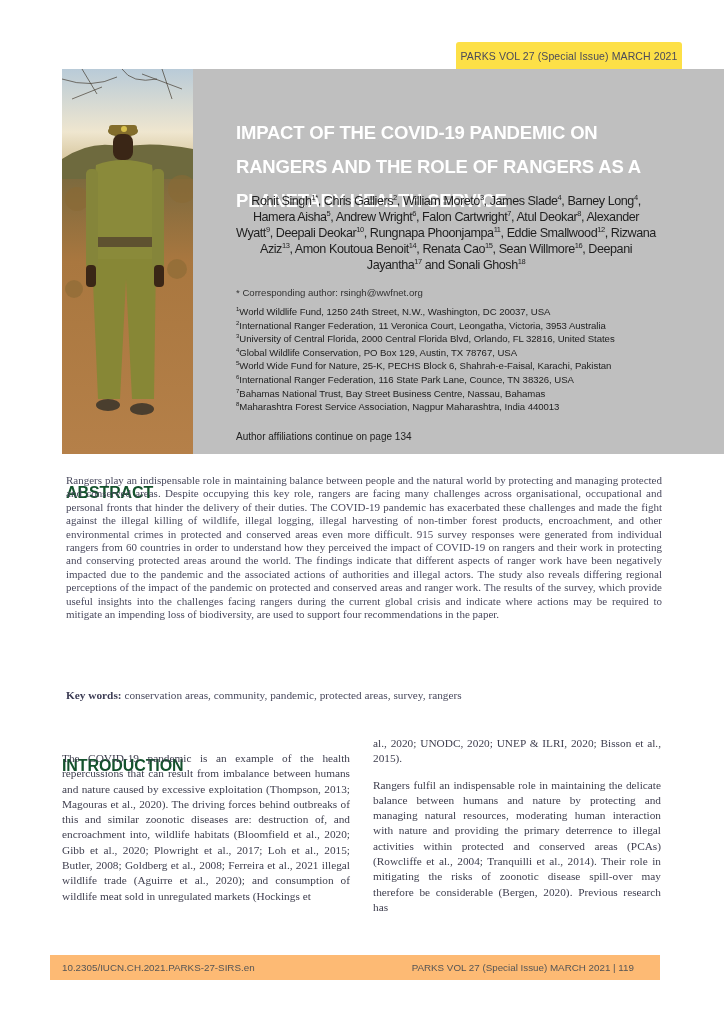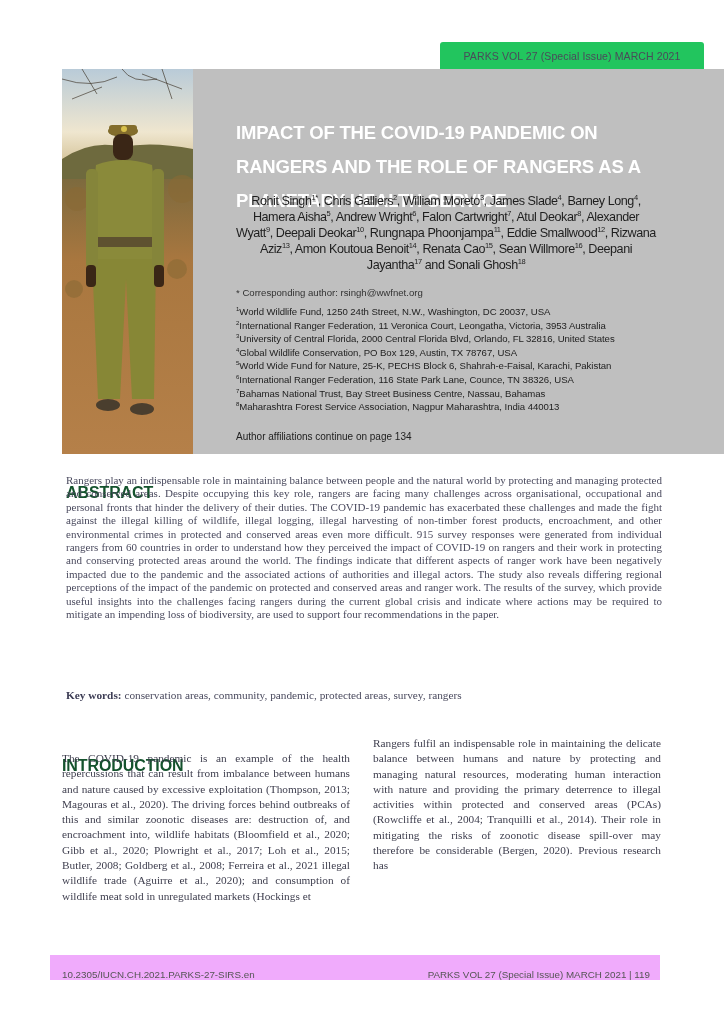--- a/index.html
+++ b/index.html
@@ -1,21 +1,21 @@
 <!DOCTYPE html>
 <html><head>
   <meta charset="utf-8">
   <style>
     * { margin: 0; padding: 0; box-sizing: border-box; }
     html, body { width: 724px; height: 1024px; background: #ffffff; overflow: hidden; }
     body { position: relative; font-family: "Liberation Sans", sans-serif; color: #333; }
 
     .header-badge {
-      position: absolute; left: 440px; top: 42px; width: 264px; height: 27px;
-      background: #22c55e; border-radius: 3px 3px 0 0;
+      position: absolute; left: 456px; top: 42px; width: 226px; height: 27px;
+      background: #fde047; border-radius: 3px 3px 0 0;
       font-family: "Liberation Sans", sans-serif; font-size: 10.5px; color: #4a4a5a;
       display: flex; align-items: center; justify-content: center; letter-spacing: 0.1px;
     }
 
     .title-band {
       position: absolute; left: 193px; top: 69px; right: 0; height: 385px;
       background: #bfbfbf;
     }
 
     .photo {
@@ -74,23 +74,23 @@
       position: absolute; top: 751px; width: 288px;
       font-family: "Liberation Serif", serif; font-size: 11.3px; line-height: 15.3px;
       color: #3e3e4e; text-align: justify;
     }
     .col-left { left: 62px; }
     .col-right { left: 373px; top: 736px; }
     .col p + p { margin-top: 11px; }
 
     .footer {
       position: absolute; left: 50px; top: 955px; width: 610px; height: 25px;
-      background: #f0abfc;
-      display: flex; align-items: flex-end; justify-content: space-between;
-      padding: 0 10px 0 12px;
+      background: #fdba74;
+      display: flex; align-items: center; justify-content: space-between;
+      padding: 0 26px 0 12px;
       font-family: "Liberation Sans", sans-serif; font-size: 9.8px; color: #555;
     }
   </style>
 </head>
 <body>
 
 <div class="header-badge">PARKS VOL 27 (Special Issue) MARCH 2021</div>
 
 <div class="title-band"></div>
 
@@ -160,19 +160,20 @@
 <div class="keywords">
   <b>Key words:</b>
   <span>conservation areas, community, pandemic, protected areas, survey, rangers</span>
 </div>
 
 <div class="section-heading intro-heading">INTRODUCTION</div>
 <div class="col col-left">
   <p>The COVID-19 pandemic is an example of the health repercussions that can result from imbalance between humans and nature caused by excessive exploitation (Thompson, 2013; Magouras et al., 2020). The driving forces behind outbreaks of this and similar zoonotic diseases are: destruction of, and encroachment into, wildlife habitats (Bloomfield et al., 2020; Gibb et al., 2020; Plowright et al., 2017; Loh et al., 2015; Butler, 2008; Goldberg et al., 2008; Ferreira et al., 2021 illegal wildlife trade (Aguirre et al., 2020); and consumption of wildlife meat sold in unregulated markets (Hockings et</p>
 </div>
 <div class="col col-right">
+  <p>al., 2020; UNODC, 2020; UNEP &amp; ILRI, 2020; Bisson et al., 2015).</p>
   <p>Rangers fulfil an indispensable role in maintaining the delicate balance between humans and nature by protecting and managing natural resources, moderating human interaction with nature and providing the primary deterrence to illegal activities within protected and conserved areas (PCAs) (Rowcliffe et al., 2004; Tranquilli et al., 2014). Their role in mitigating the risks of zoonotic disease spill-over may therefore be considerable (Bergen, 2020). Previous research has</p>
 </div>
 
 <div class="footer">
   <span>10.2305/IUCN.CH.2021.PARKS-27-SIRS.en</span>
   <span>PARKS VOL 27 (Special  Issue) MARCH 2021 | 119</span>
 </div>
 
 </body></html>

